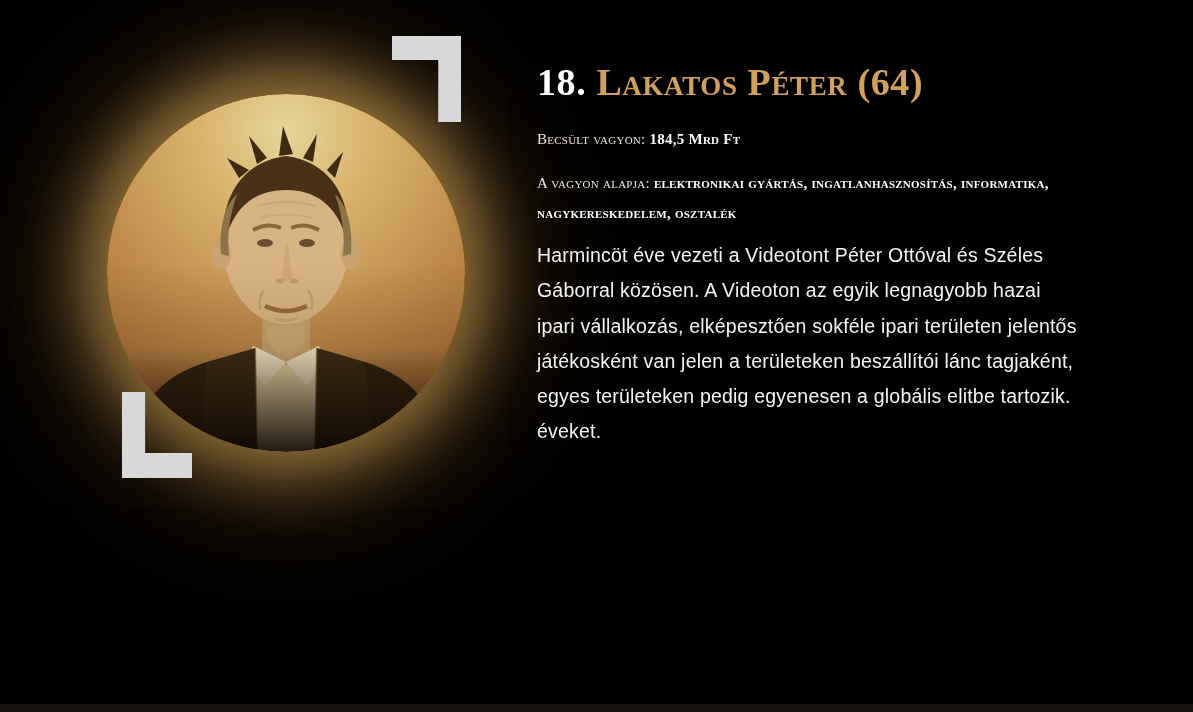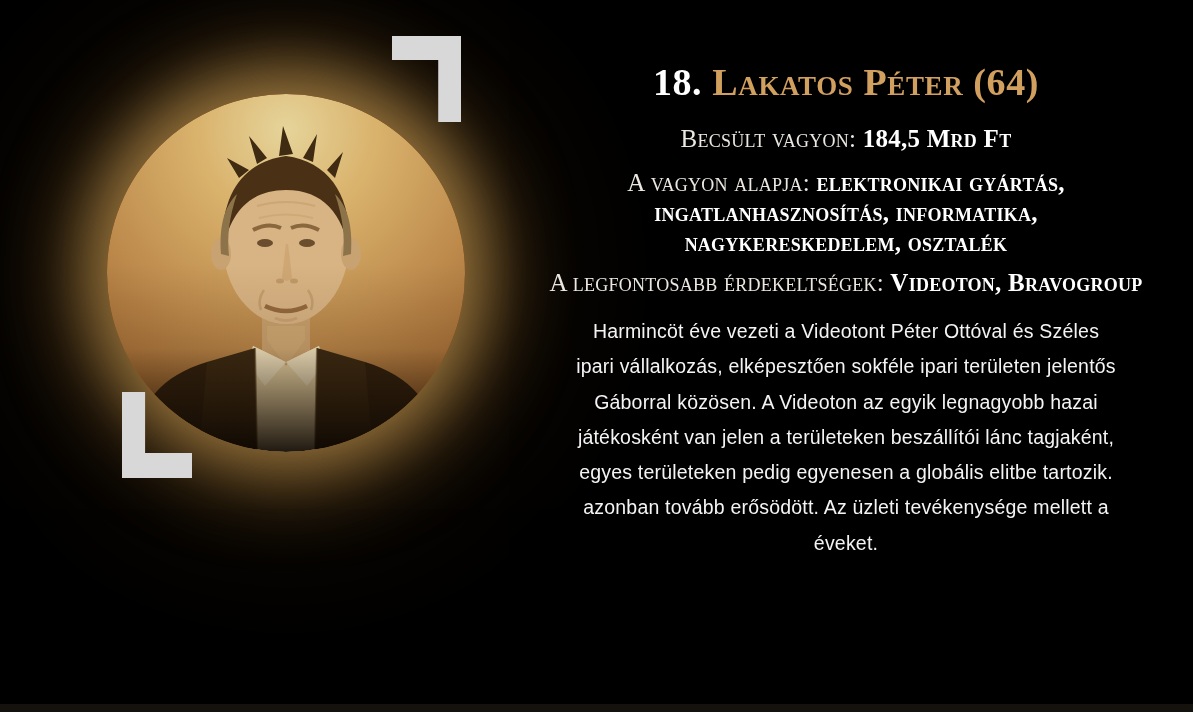--- a/index.html
+++ b/index.html
@@ -37,38 +37,38 @@
   .bracket-bl{
     left:122px;top:392px;width:70px;height:86px;background:none;
   }
   .bracket-bl::before{
     content:"";position:absolute;inset:0;background:#d8d8d8;
     clip-path:polygon(0 0,33% 0,33% 71%,100% 71%,100% 100%,0 100%);
   }
 
   
   .info-col{
-    position:absolute;left:537px;top:60px;width:618px;text-align:center;
+    position:absolute;left:537px;top:60px;width:618px;
   }
   .title{
     margin:0 0 20px 0;
     font-family:"Liberation Serif","DejaVu Serif",serif;
     font-variant:small-caps;
     font-weight:700;
     font-size:38px;line-height:44px;
     letter-spacing:.6px;
     color:#ffffff;
   }
   .title .name{color:#d2a05e;}
 
   .meta{
-    margin:10px;
+    margin:0;
     font-family:"Liberation Serif","DejaVu Serif",serif;
     font-variant:small-caps;
-    font-size:25px;line-height:30px;
+    font-size:15px;line-height:30px;
     letter-spacing:.25px;
     color:#ece8e1;
     font-weight:400;
   }
   .meta .value{color:#ffffff;font-weight:700;}
   .meta-wealth{margin-bottom:14px;}
   .meta-source{margin-bottom:10px;font-family:Liberation Serif, serif;}
   .meta-interests{margin-bottom:16px;}
 
   .bio{
@@ -158,27 +158,25 @@
 <div class="corner-bracket bracket-bl"></div>
 
 <div class="info-col">
 
   <h1 class="title"><span class="rank">18.</span> <span class="name">Lakatos Péter (64)</span></h1>
 
   <p class="meta meta-wealth"><span class="label">Becsült vagyon:</span> <span class="value">184,5 Mrd Ft</span></p>
 
   <p class="meta meta-source"><span class="label">A vagyon alapja:</span> <span class="value">elektronikai gyártás, ingatlanhasznosítás, informatika, nagykereskedelem, osztalék</span></p>
 
-  <p class="meta meta-interests"><span class="label">A legfontosabb érdekeltségek:</span> <span class="value">Videoton, Bravogroup</span></p>
 
   <div class="bio">
     <div class="bio-line">Harmincöt éve vezeti a Videotont Péter Ottóval és Széles</div>
+    <div class="bio-line">Gáborral közösen. A Videoton az egyik legnagyobb hazai</div>
     <div class="bio-line">ipari vállalkozás, elképesztően sokféle ipari területen jelentős</div>
-    <div class="bio-line">Gáborral közösen. A Videoton az egyik legnagyobb hazai</div>
     <div class="bio-line">játékosként van jelen a területeken beszállítói lánc tagjaként,</div>
     <div class="bio-line">egyes területeken pedig egyenesen a globális elitbe tartozik.</div>
-    <div class="bio-line">azonban tovább erősödött. Az üzleti tevékenysége mellett a</div>
     <div class="bio-line">éveket.</div>
   </div>
 
 </div>
 
 <div class="bottom-band"></div>
 
 </body></html>

